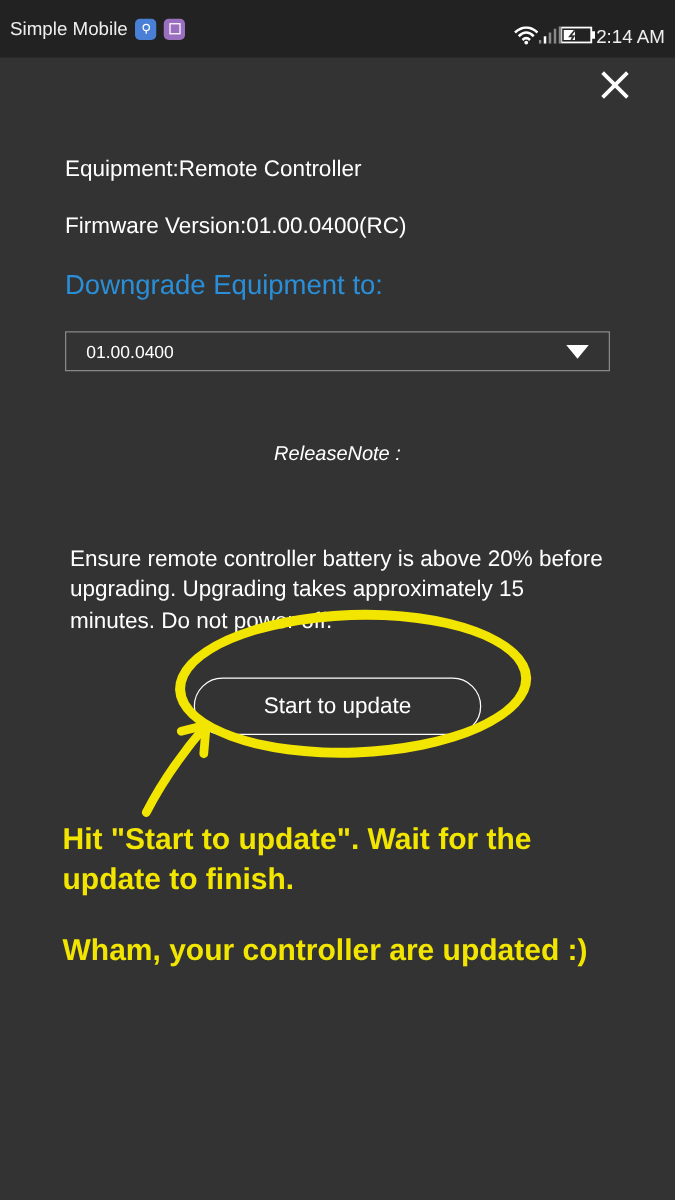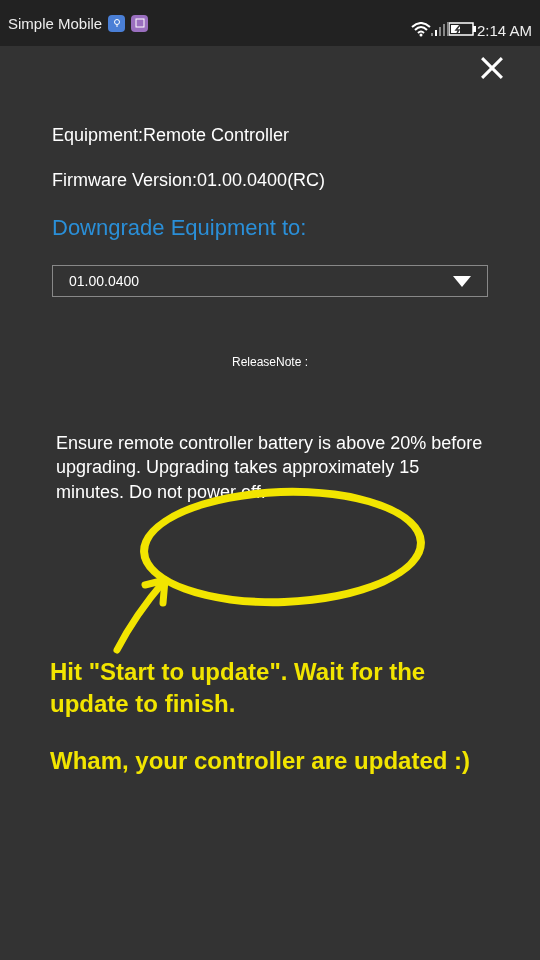--- a/index.html
+++ b/index.html
@@ -52,21 +52,21 @@
     font-size: 14px;
     color: #fff;
     cursor: pointer;
   }
   .dropdown .chev {
     width: 0; height: 0;
     border-left: 9px solid transparent;
     border-right: 9px solid transparent;
     border-top: 11px solid #fff;
   }
-  .release-note { text-align: center; font-size: 12px; margin-top: 58px; }
+  .release-note { text-align: center; font-size: 16px; margin-top: 58px; font-style: italic; }
   .warning-text { font-size: 18px; line-height: 1.35; margin-top: 62px; padding: 0 4px; }
   .update-btn {
     margin: 34px auto 0 auto;
     width: 230px; height: 46px;
     border: 1px solid #fff;
     border-radius: 23px;
     display: flex; align-items: center; justify-content: center;
     font-size: 18px; color: #fff;
     cursor: pointer;
   }
@@ -152,20 +152,23 @@
     <span>01.00.0400</span>
     <span style="display:flex">
         <span class="chev"></span>
       </span>
   </div>
 
   <div class="release-note">ReleaseNote :</div>
 
   <div class="warning-text">Ensure remote controller battery is above 20% before upgrading. Upgrading takes approximately 15 minutes. Do not power off.</div>
 
+  <div class="update-btn">
+    <span>Start to update</span>
+  </div>
 </div>
 
 <div class="annotation-layer">
   <div class="yellow-ellipse"></div>
   <svg style="position:absolute;left:105px;top:575px" width="70" height="80" viewBox="0 0 70 80">
     <path d="M60 5 Q30 40 12 75" fill="none" stroke="#f2e500" stroke-width="7" stroke-linecap="round"></path>
     <path d="M60 5 L40 10 M60 5 L58 28" fill="none" stroke="#f2e500" stroke-width="7" stroke-linecap="round"></path>
   </svg>
   <div class="annot-text">
     <div>Hit "Start to update". Wait for the update to finish.</div>

